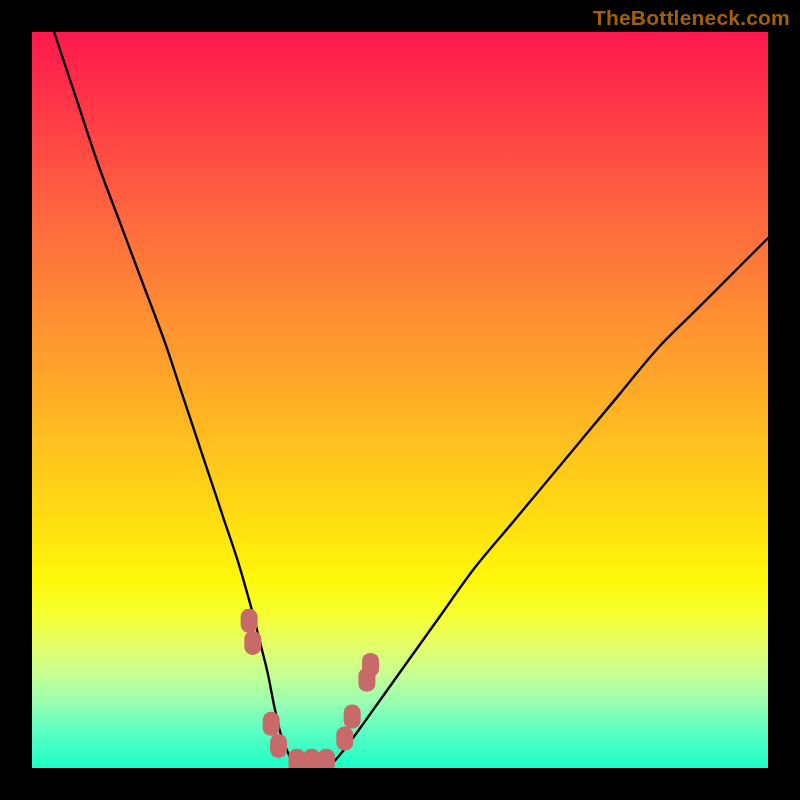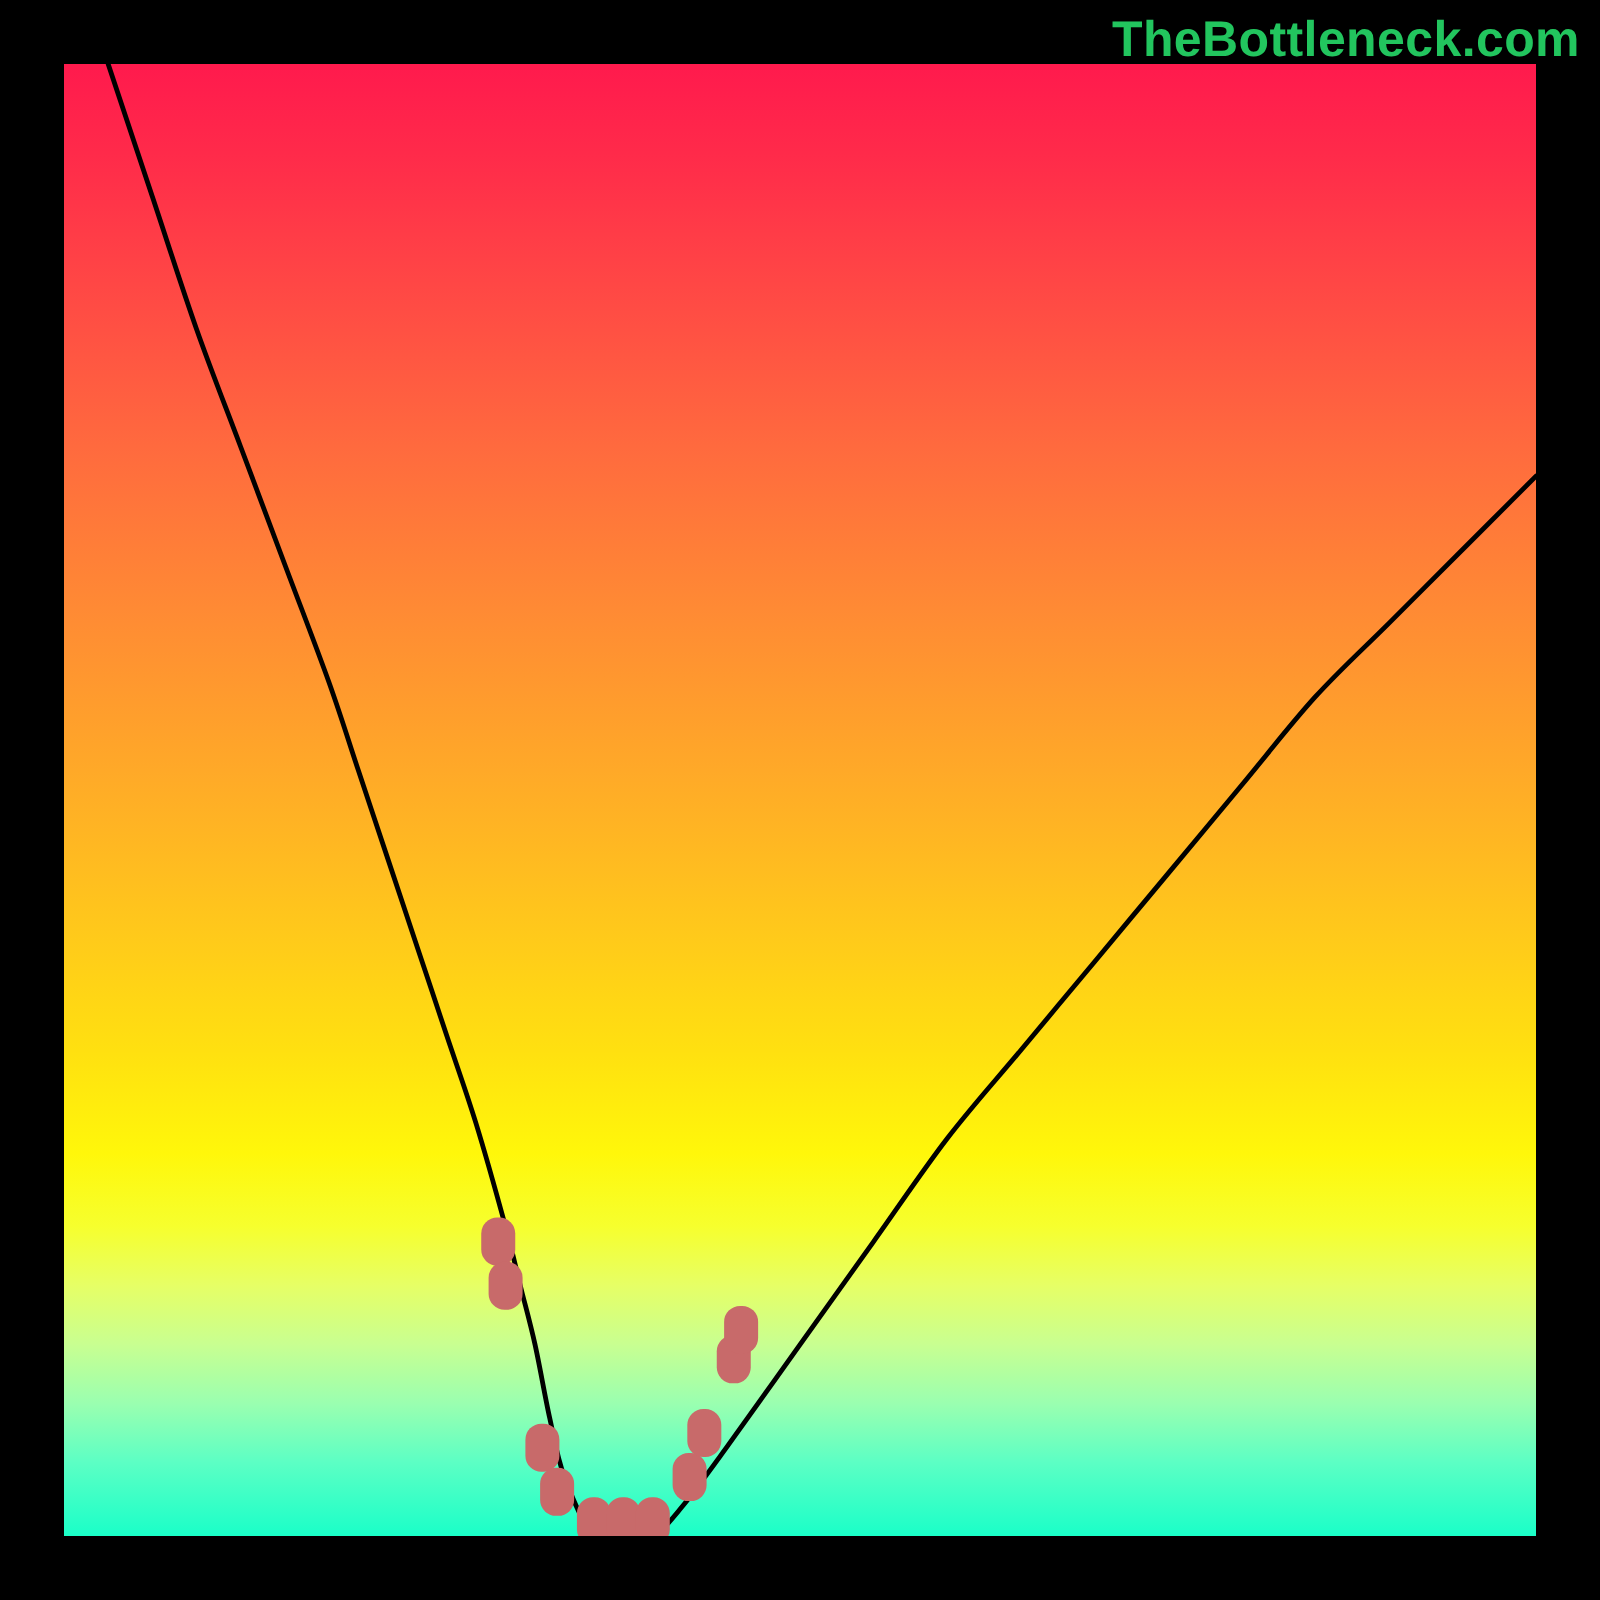--- a/index.html
+++ b/index.html
@@ -40,22 +40,22 @@
       #c8ff91 87%,
       #9affb0 91%,
       #5cffc4 95%,
       #1affc8 100%
     );
   }
   .brand {
     position: absolute;
     top: 6px;
     right: 10px;
-    color: #22c55e;
-    font-size: 25px;
+    color: #a16207;
+    font-size: 21px;
     font-weight: 600;
     letter-spacing: 0.2px;
     user-select: none;
   }
   svg.curve {
     position: absolute;
     left: 0;
     top: 0;
     width: 736px;
     height: 736px;

